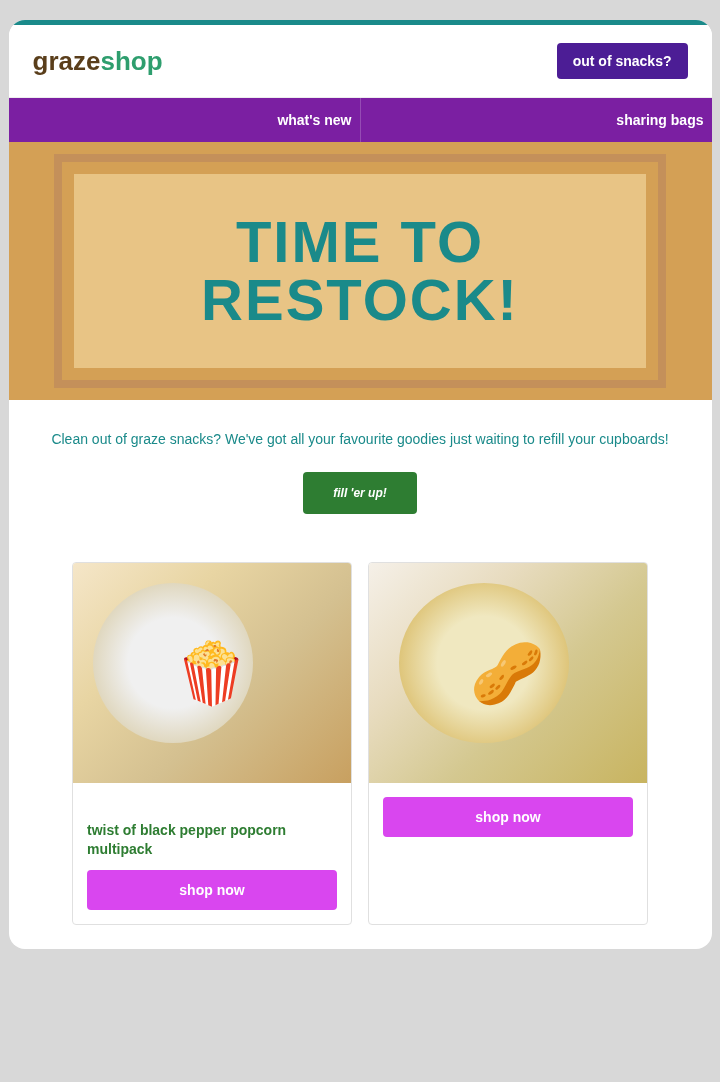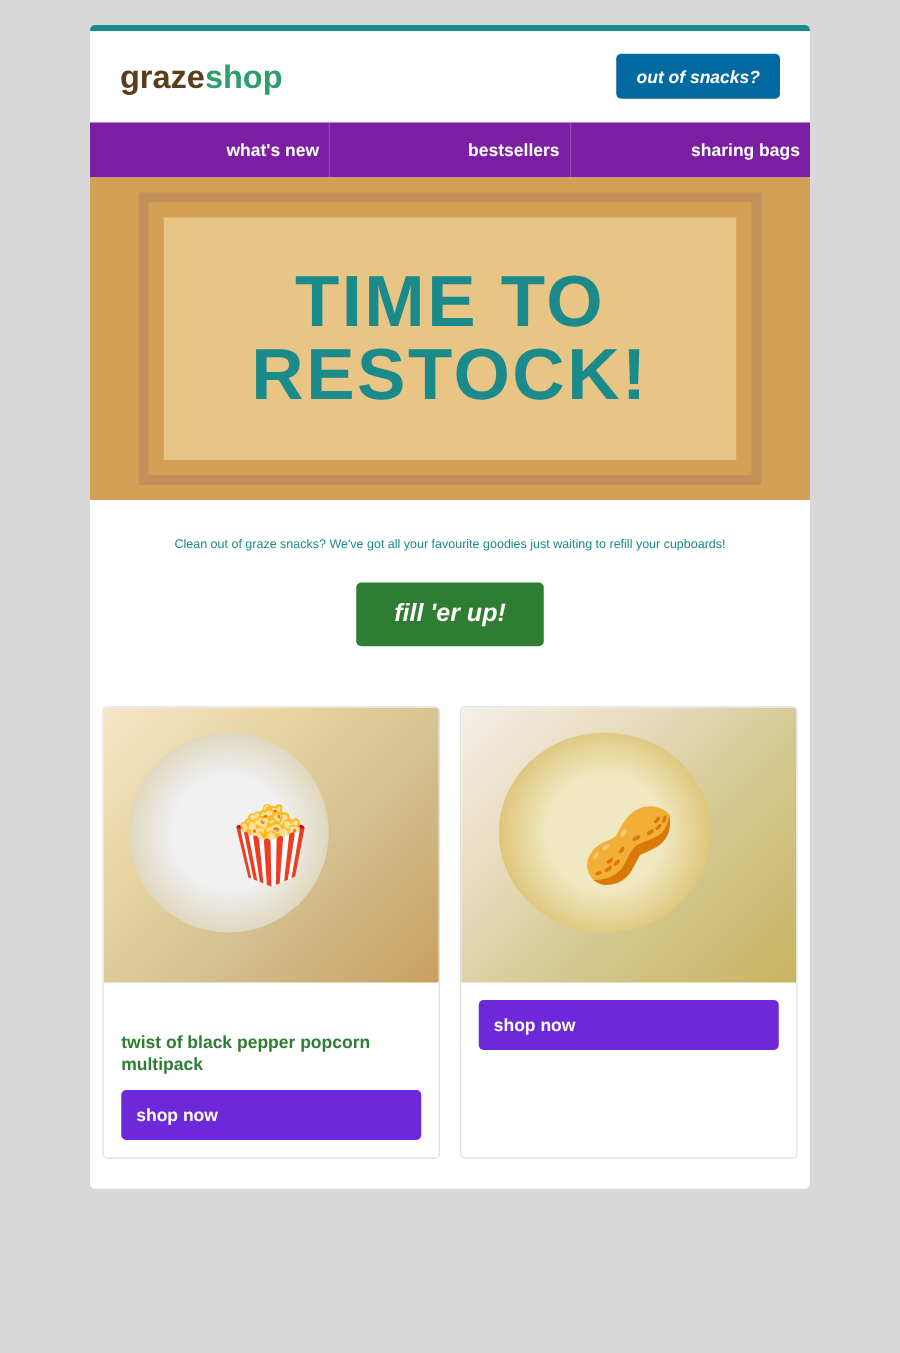--- a/index.html
+++ b/index.html
@@ -6,23 +6,23 @@
     body {
       background-color: #d8d8d8;
       font-family: Arial, Helvetica, sans-serif;
       display: flex;
       justify-content: center;
       align-items: flex-start;
       min-height: 1082px;
       padding: 20px 0;
     }
     .email-wrapper {
-      width: 576px;
-      background: #ffffff;
-      border-radius: 4px;
+      width: 703px;
+      background: #ffffff;
+      border-radius: 16px;
       overflow: hidden;
     }
     
     .header {
       background: #ffffff;
       padding: 18px 24px;
       display: flex;
       align-items: center;
       justify-content: space-between;
       border-bottom: 1px solid #eee;
@@ -31,29 +31,28 @@
       font-size: 26px;
       font-weight: bold;
     }
     .logo-graze {
       color: #5a3e1b;
     }
     .logo-shop {
       color: #2e9e6e;
     }
     .out-of-snacks-btn {
-      background-color: #0369a1;
+      background-color: #4c1d95;
       color: #ffffff;
       border: none;
       border-radius: 4px;
       padding: 10px 16px;
       font-size: 14px;
       cursor: pointer;
       font-weight: bold;
-      font-style: italic;
     }
     
     .nav-bar {
       background-color: #7b1fa2;
       display: flex;
     }
     .nav-item {
       flex: 1;
       text-align: right;
       padding: 14px 8px;
@@ -94,31 +93,31 @@
       letter-spacing: 2px;
     }
     
     .body-content {
       background: #ffffff;
       padding: 28px 40px 20px;
       text-align: center;
     }
     .body-text {
       color: #1a8a8a;
-      font-size: 10px;
+      font-size: 14px;
       line-height: 1.6;
       margin-bottom: 22px;
     }
     .fill-btn {
       background-color: #2e7d32;
       color: #ffffff;
       border: none;
       border-radius: 4px;
       padding: 14px 30px;
-      font-size: 20px;
+      font-size: 12px;
       font-weight: bold;
       cursor: pointer;
       margin-bottom: 28px;
       font-style: italic;
     }
     .remember-heading {
       font-size: 20px;
       font-weight: bold;
       color: #333333;
       margin-bottom: 20px;
@@ -192,29 +191,29 @@
       color: #2e7d32;
       font-size: 14px;
       font-weight: bold;
       margin-bottom: 12px;
       line-height: 1.3;
       margin-top: 24px;
     }
     .shop-now-btn {
       display: block;
       width: 100%;
-      background-color: #6d28d9;
+      background-color: #d946ef;
       color: #ffffff;
       border: none;
       border-radius: 4px;
       padding: 12px;
       font-size: 14px;
       font-weight: bold;
       cursor: pointer;
-      text-align: left;
+      text-align: center;
       margin-bottom: 14px;
     }
     
     .top-bar {
       height: 5px;
       background-color: #1a8a8a;
     }
   </style>
 </head>
 <body>
@@ -225,21 +224,20 @@
 
   <div class="header">
     <div class="logo">
       <span class="logo-graze">graze</span><span class="logo-shop">shop</span>
     </div>
     <button class="out-of-snacks-btn">out of snacks?</button>
   </div>
 
   <nav class="nav-bar">
     <div class="nav-item">what's new</div>
-    <div class="nav-item">bestsellers</div>
     <div class="nav-item">sharing bags</div>
   </nav>
 
   <div class="hero">
     <div class="hero-inner">
       <div class="hero-title">
         <span>TIME TO</span><br>
         <span>RESTOCK!</span>
       </div>
     </div>

